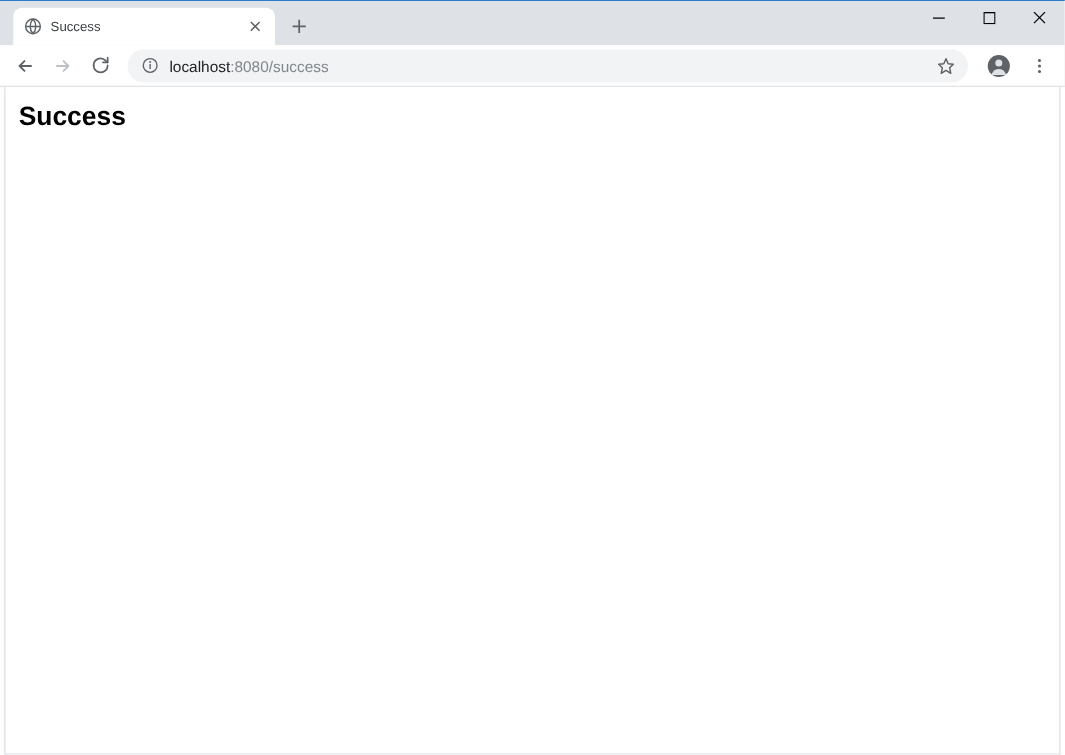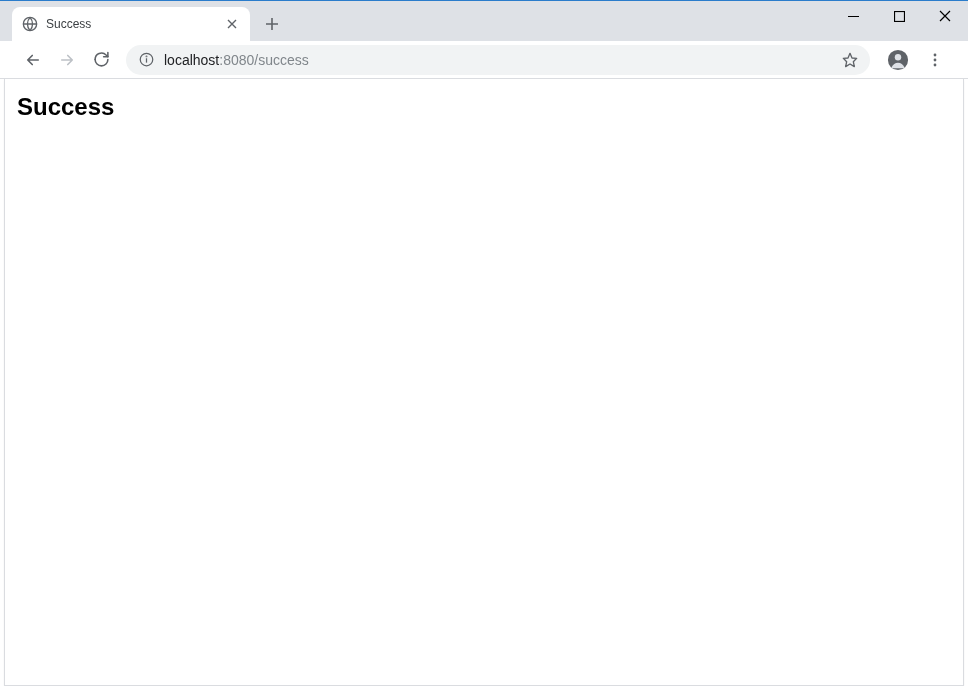--- a/index.html
+++ b/index.html
@@ -91,21 +91,21 @@
       align-items: center;
       justify-content: center;
       color: #000;
       cursor: pointer;
     }
     .toolbar {
       background: #fff;
       height: 38px;
       display: flex;
       align-items: center;
-      padding: 0 18px;
+      padding: 0 8px;
       gap: 4px;
       border-bottom: 1px solid #dadce0;
     }
     .nav-btn {
       width: 30px;
       height: 30px;
       display: flex;
       align-items: center;
       justify-content: center;
       color: #5f6368;

